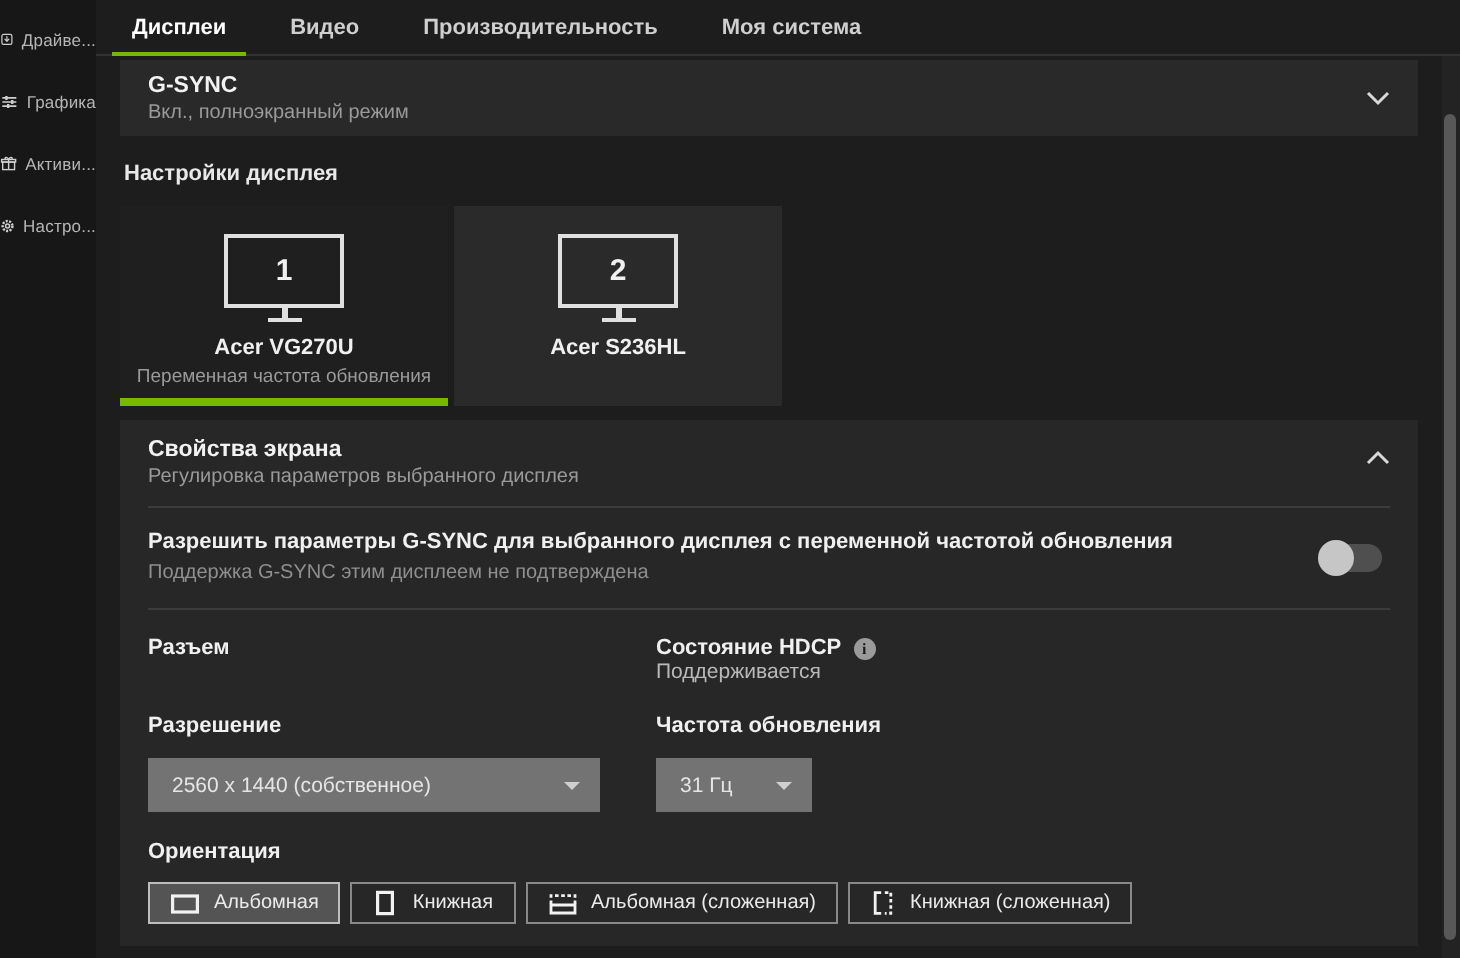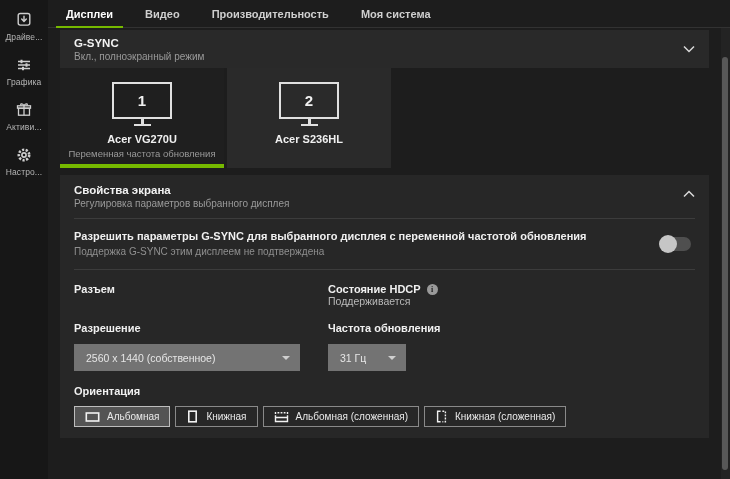--- a/index.html
+++ b/index.html
@@ -7,21 +7,21 @@
   body {
     background:#1d1d1d;
     font-family:"Liberation Sans","DejaVu Sans",sans-serif;
     color:#e8e8e8;
     -webkit-font-smoothing:antialiased;
   }
   .app { display:flex; width:730px; height:479px; }
 
   
   .sidebar { width:48px; flex-shrink:0; background:#171717; display:flex; flex-direction:column; align-items:center; padding-top:4px; }
-  .side-item { position:relative; width:48px; padding:8px 0 7px; display:flex; flex-direction:column; align-items:center; gap:4px; cursor:pointer; }
+  .side-item { position:relative; width:48px; padding:8px 0 7px; display:flex; flex-direction:row; align-items:center; gap:4px; cursor:pointer; }
   .side-item.active::before { content:""; position:absolute; left:0; top:5px; bottom:5px; width:3px; background:#76b900; }
   .side-icon { width:16px; height:16px; color:#cfcfcf; display:block; }
   .side-item.active .side-icon { color:#ffffff; }
   .side-label { font-size:8.5px; color:#b5b5b5; letter-spacing:.1px; }
   .side-item.active .side-label { color:#ffffff; }
 
   
   .main { flex:1; position:relative; display:flex; flex-direction:column; height:100%; }
   .tabbar { height:28px; flex-shrink:0; display:flex; align-items:stretch; padding-left:14px; gap:24px; border-bottom:1px solid #323232; }
   .tab { display:flex; align-items:center; font-size:11px; font-weight:bold; color:#cfcfcf; position:relative; padding:0 4px; cursor:pointer; }
@@ -149,20 +149,21 @@
       <section class="gsync-row">
         <div>
           <div class="row-title">G-SYNC</div>
           <div class="row-sub">Вкл., полноэкранный режим</div>
         </div>
         <svg class="chev" width="12" height="8" viewBox="0 0 12 8" fill="none" stroke="currentColor" stroke-width="1.5">
             <path d="M1 1.5l5 5 5-5"></path>
           </svg>
       </section>
 
+      <h2 class="section-heading">Настройки дисплея</h2>
 
       <div class="cards">
 
         <div class="card selected">
           <div class="mon-screen">
               <span>1</span>
             </div>
           <div class="mon-stem"></div>
           <div class="mon-base"></div>
           <div class="card-name">Acer VG270U</div>

